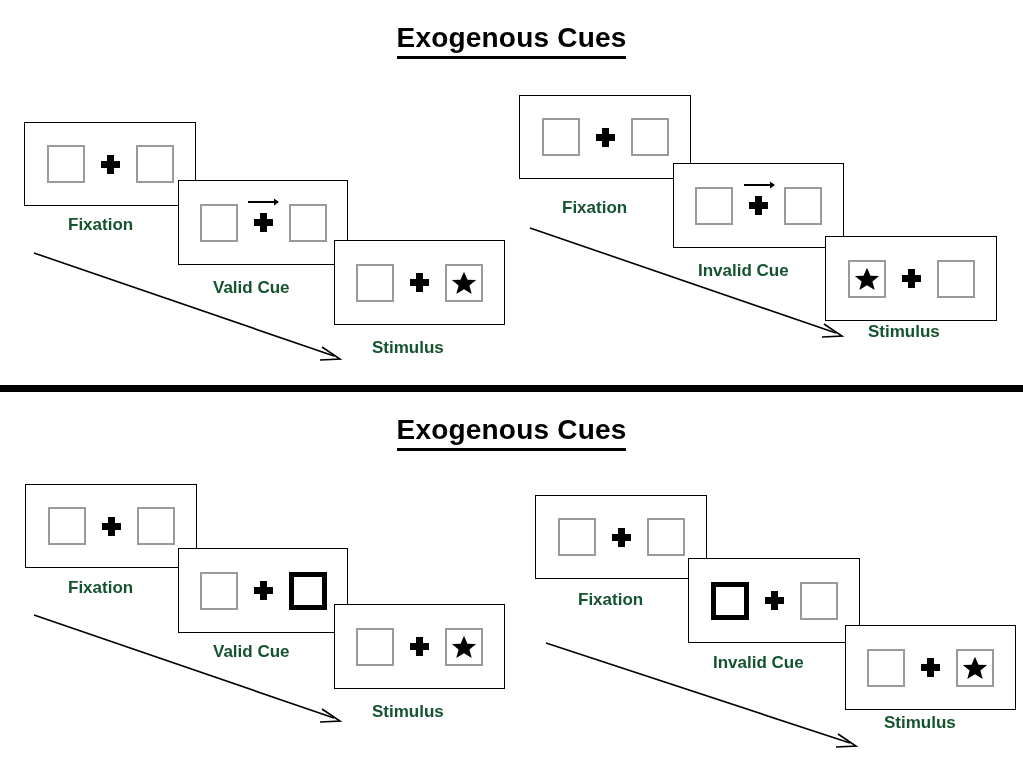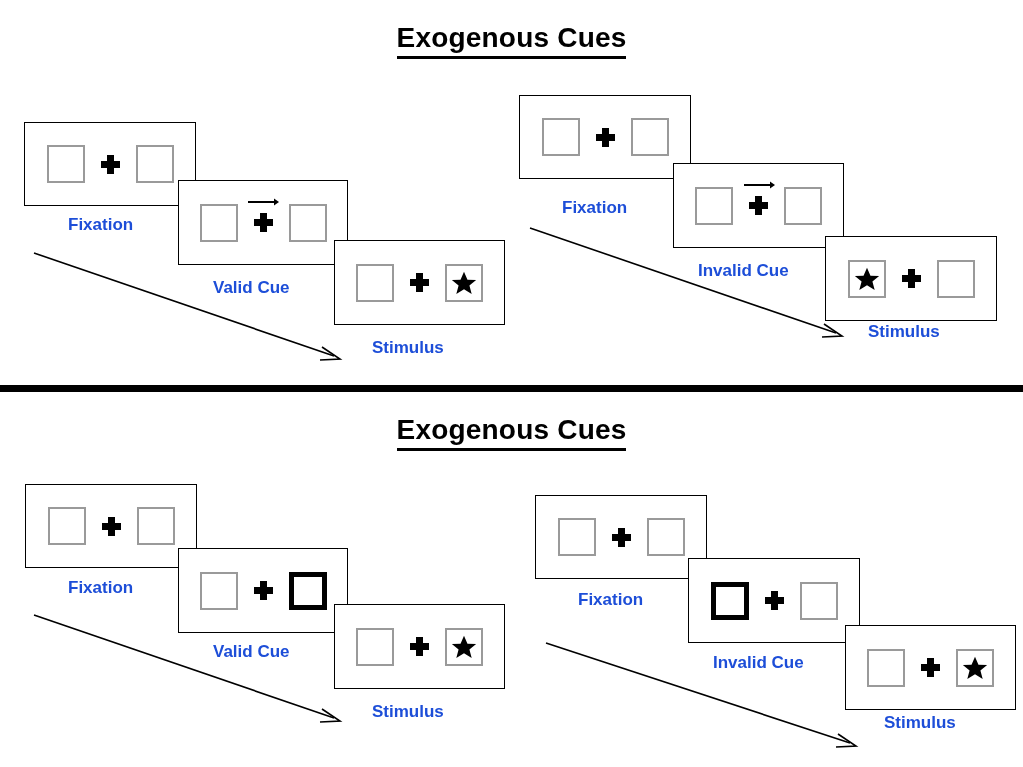--- a/index.html
+++ b/index.html
@@ -132,21 +132,21 @@
     height: 26px;
     display: block;
   }
 
   
   .stage-label {
     position: absolute;
     font-weight: bold;
     font-size: 17px;
     white-space: nowrap;
-    color: #1d4ed8;
+    color: #14532d;
   }
 
   
   .flow-arrow {
     position: absolute;
     overflow: visible;
     pointer-events: none;
   }
 </style>
 </head>

